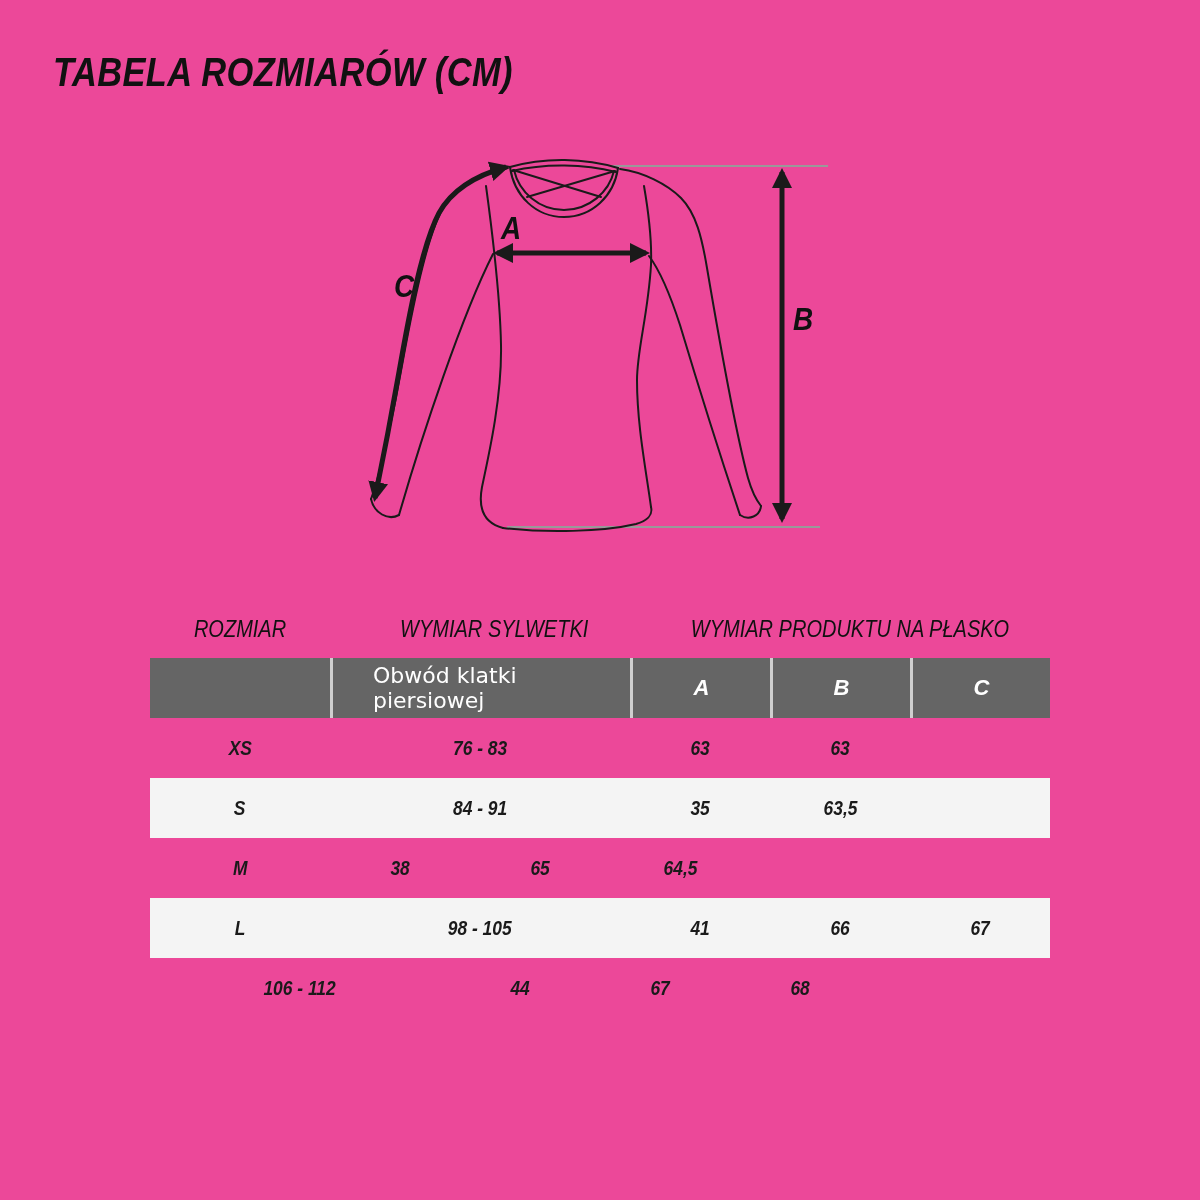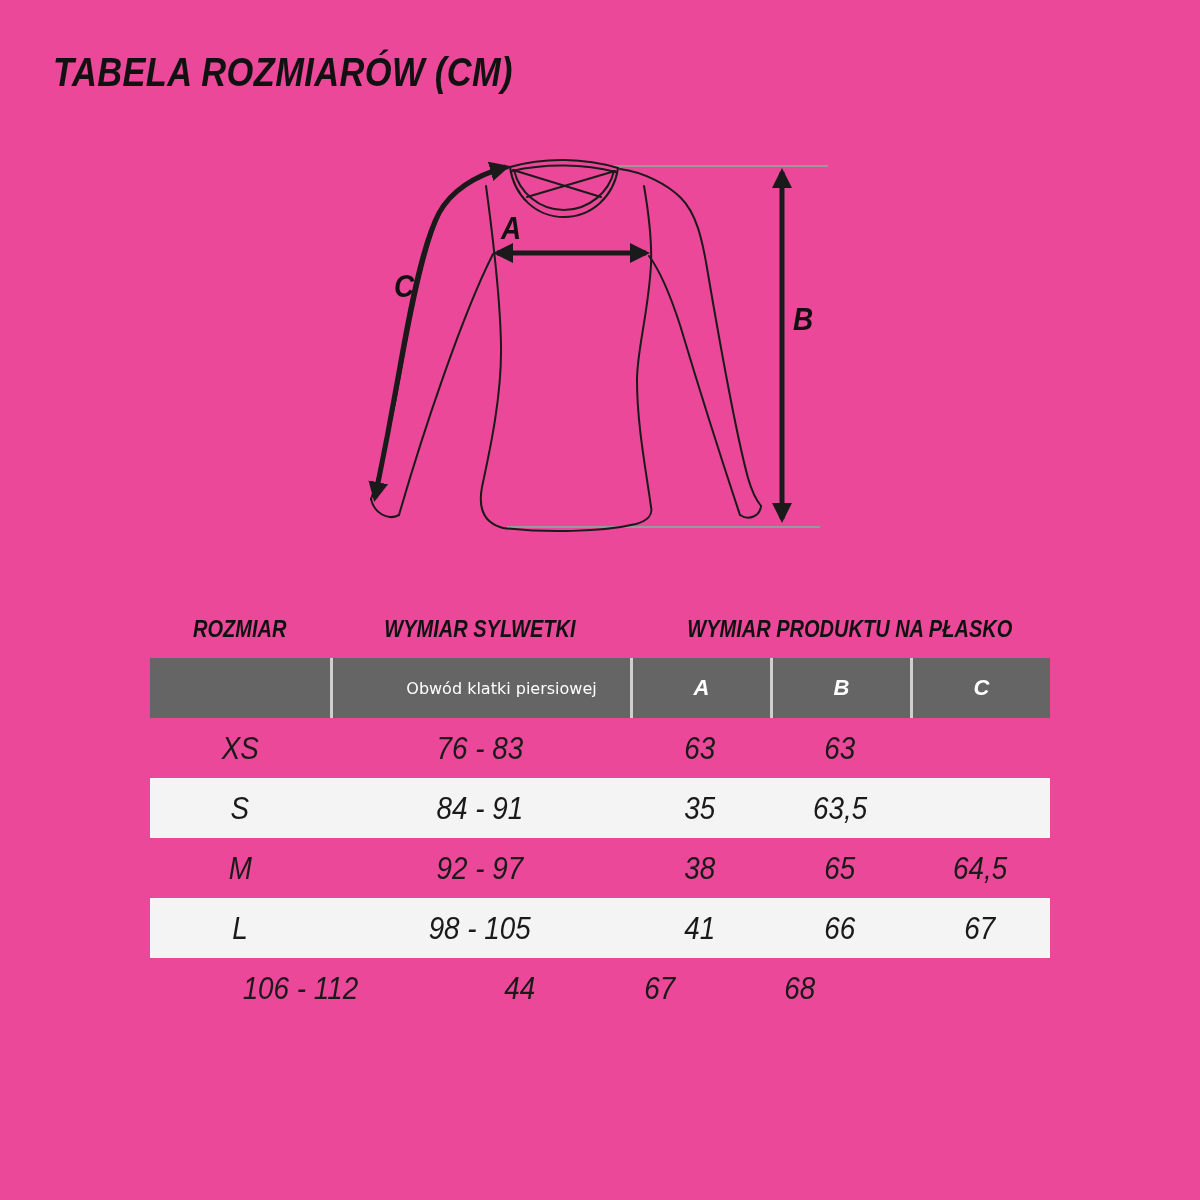--- a/index.html
+++ b/index.html
@@ -17,45 +17,45 @@
 
   .dim-label {
     position:absolute; font-size:31px; font-weight:bold; font-style:italic;
     color:#111111; transform:scaleX(0.9);
   }
   .dim-a { left:500px; top:211px; }
   .dim-b { left:792px; top:302px; }
   .dim-c { left:393px; top:269px; }
 
   .gh {
-    position:absolute; top:616px; font-size:23px; font-weight:bold; font-style:italic;
+    position:absolute; top:616px; font-size:23px; font-weight:normal; font-style:italic;
     color:#111111; text-align:center;
   }
   .gh-size    { left:150px; width:180px; }
-  .gh-body    { left:330px; width:300px; }
+  .gh-body    { left:344px; width:300px; }
   .gh-product { left:640px; width:420px; }
 
   .cx { display:inline-block; transform:scaleX(0.87); white-space:nowrap; }
 
   .size-table { position:absolute; left:150px; top:658px; width:900px; }
   .trow { display:flex; height:60px; }
   .cell {
     display:flex; align-items:center; justify-content:center;
     box-sizing:border-box; overflow:hidden;
   }
   .c-size  { width:180px; }
   .c-chest { width:300px; }
   .c-abc   { width:140px; }
 
   .thead .cell { background:#656565; color:#ffffff; }
   .thead .cell + .cell { border-left:3px solid #cfcfcf; }
-  .thead .chest-label { font-family:"DejaVu Sans", sans-serif; font-size:16px; font-style:normal;padding-left:40px; }
+  .thead .chest-label { font-family:"DejaVu Sans", sans-serif; font-size:22px; font-style:normal;padding-left:40px; }
   .thead .abc-label   { font-size:22px; font-weight:bold; font-style:italic; }
 
-  .tbody .cell { font-size:32px; font-weight:normal; font-style:italic; color:#1a1a1a; }
+  .tbody .cell { font-size:20px; font-weight:bold; font-style:italic; color:#1a1a1a; }
   .trow.alt { background:#f4f4f4; }
 </style>
 </head>
 <body>
 
 <div class="canvas">
 
   <div class="title">TABELA ROZMIARÓW (CM)</div>
 
   <svg class="svg-diagram" viewBox="0 0 500 420" xmlns="http://www.w3.org/2000/svg">
@@ -160,23 +160,20 @@
           </div>
         <div class="cell c-abc">
             <span class="cx">63,5</span>
           </div>
       </div>
 
       <div class="trow">
         <div class="cell c-size">
             <span class="cx">M</span>
           </div>
-        <div class="cell c-chest">
-            <span class="cx">92 - 97</span>
-          </div>
         <div class="cell c-abc">
             <span class="cx">38</span>
           </div>
         <div class="cell c-abc">
             <span class="cx">65</span>
           </div>
         <div class="cell c-abc">
             <span class="cx">64,5</span>
           </div>
       </div>

